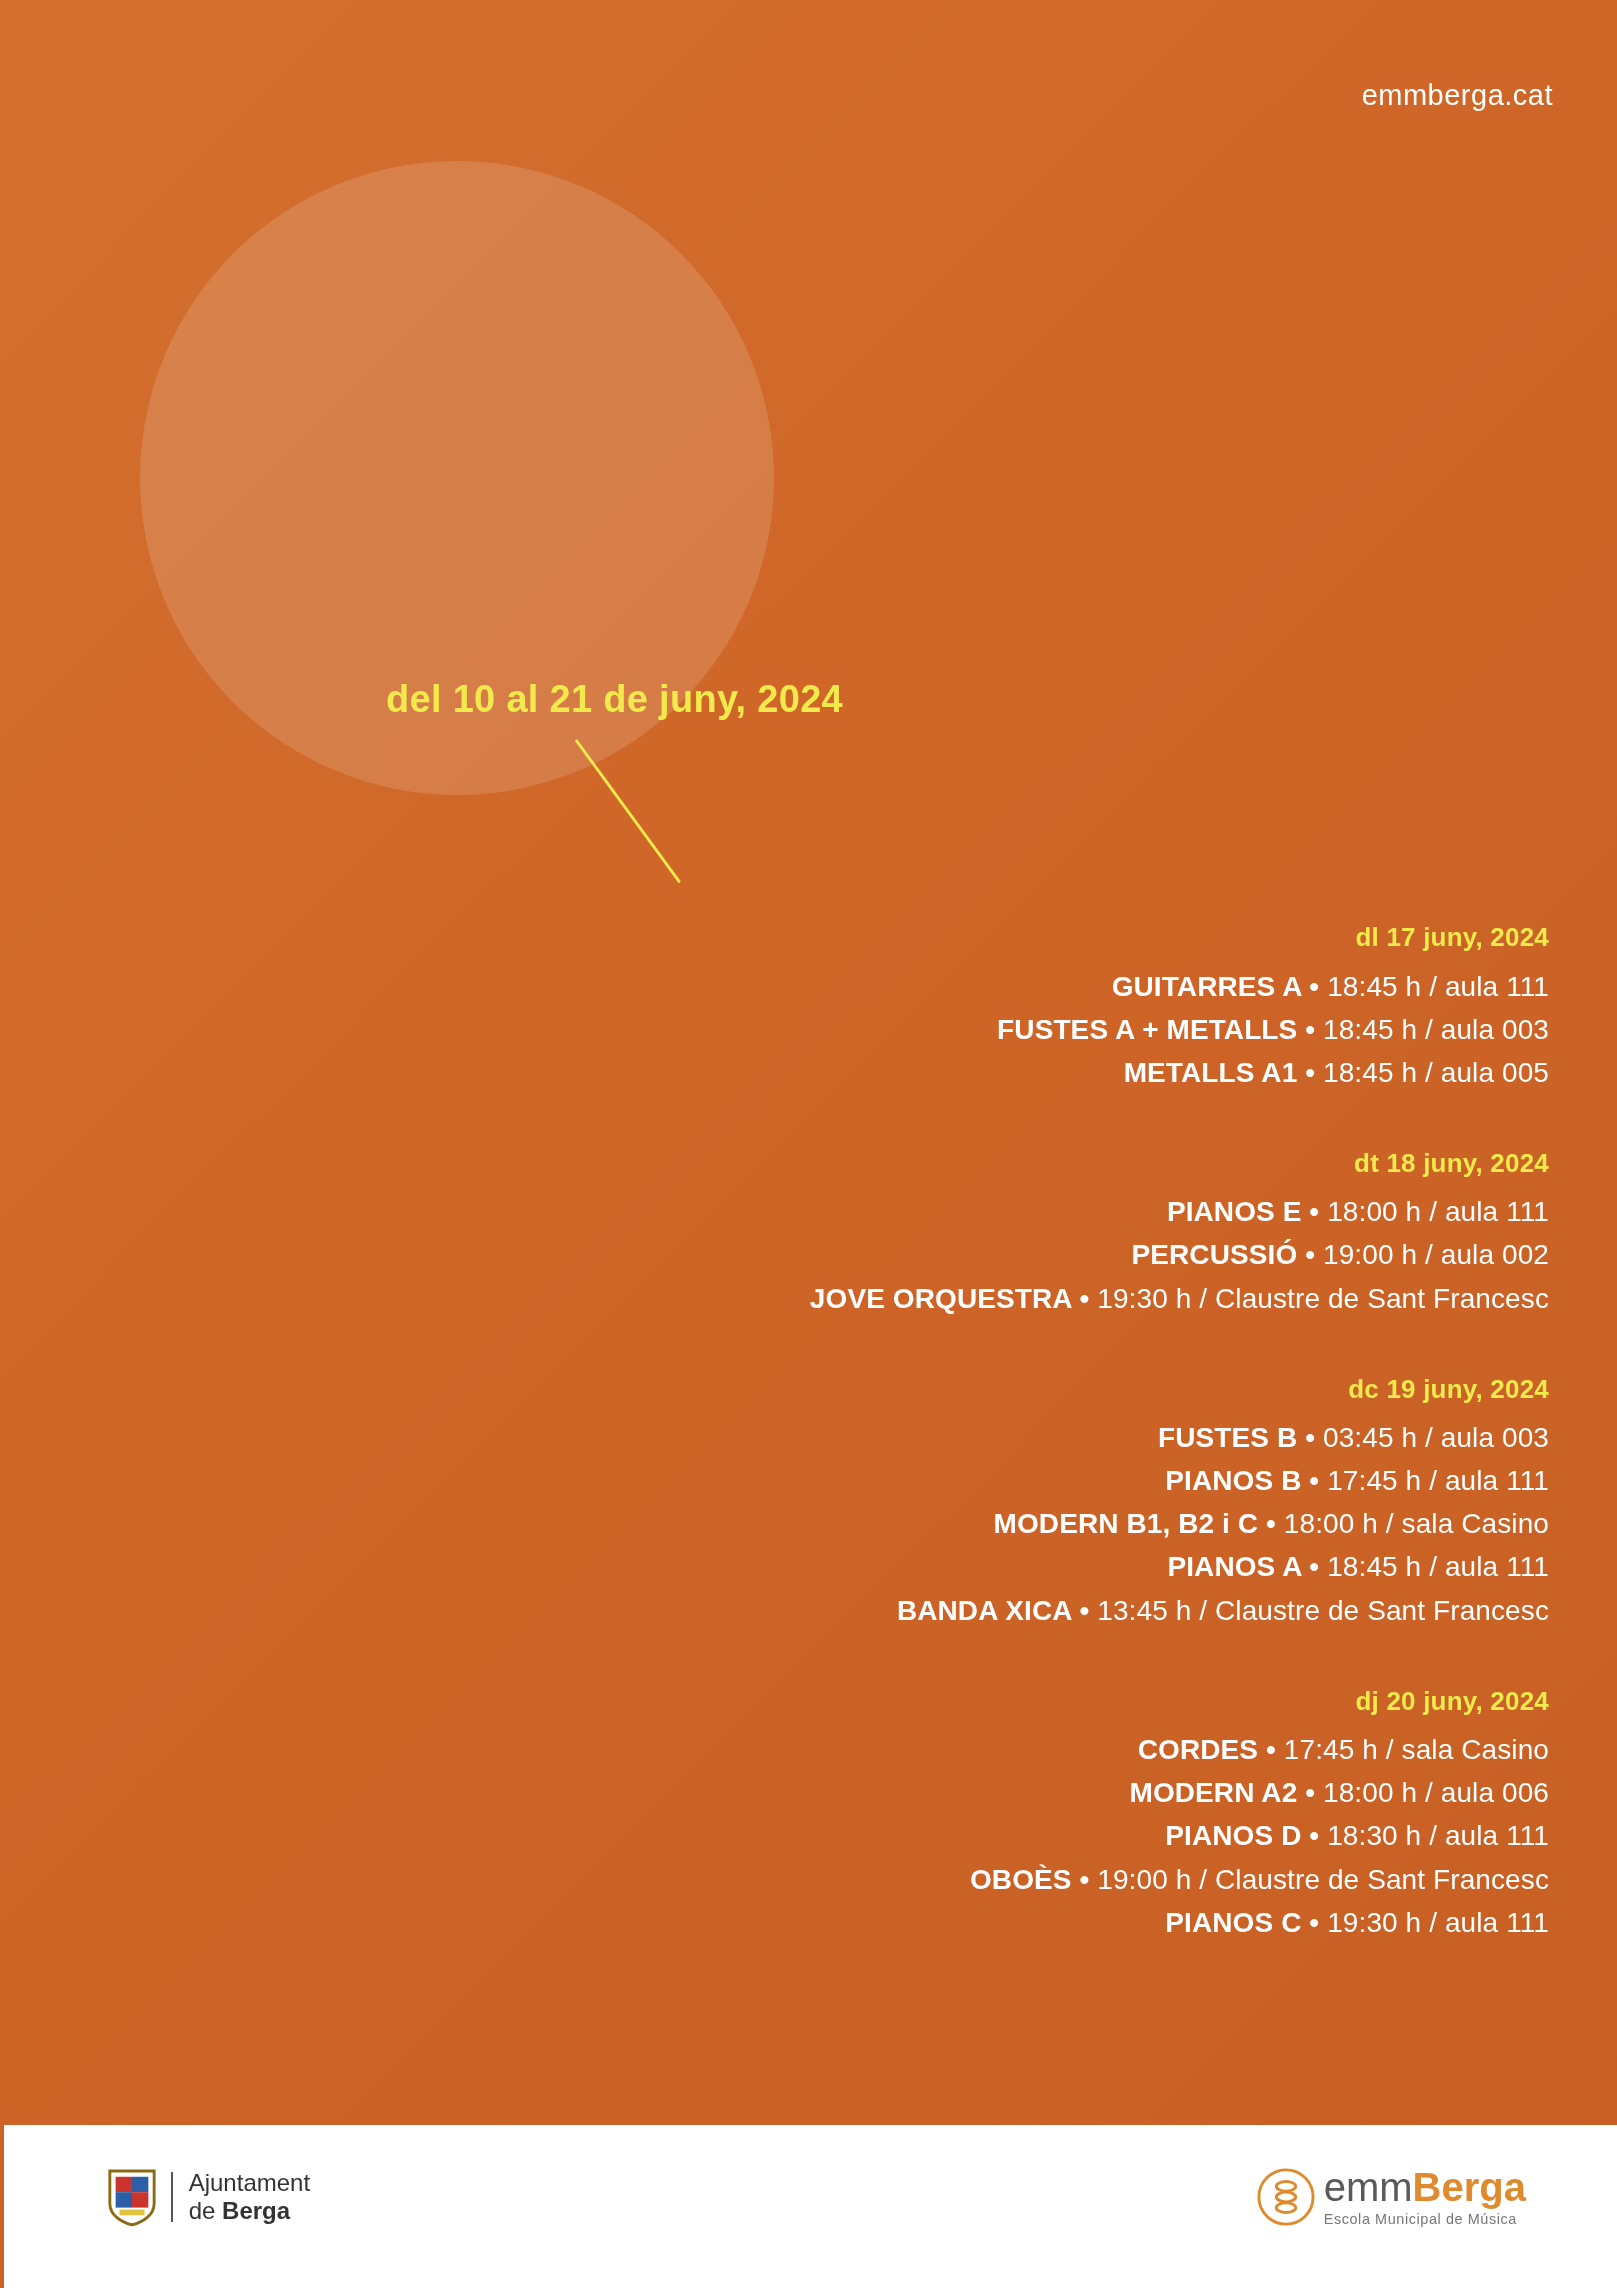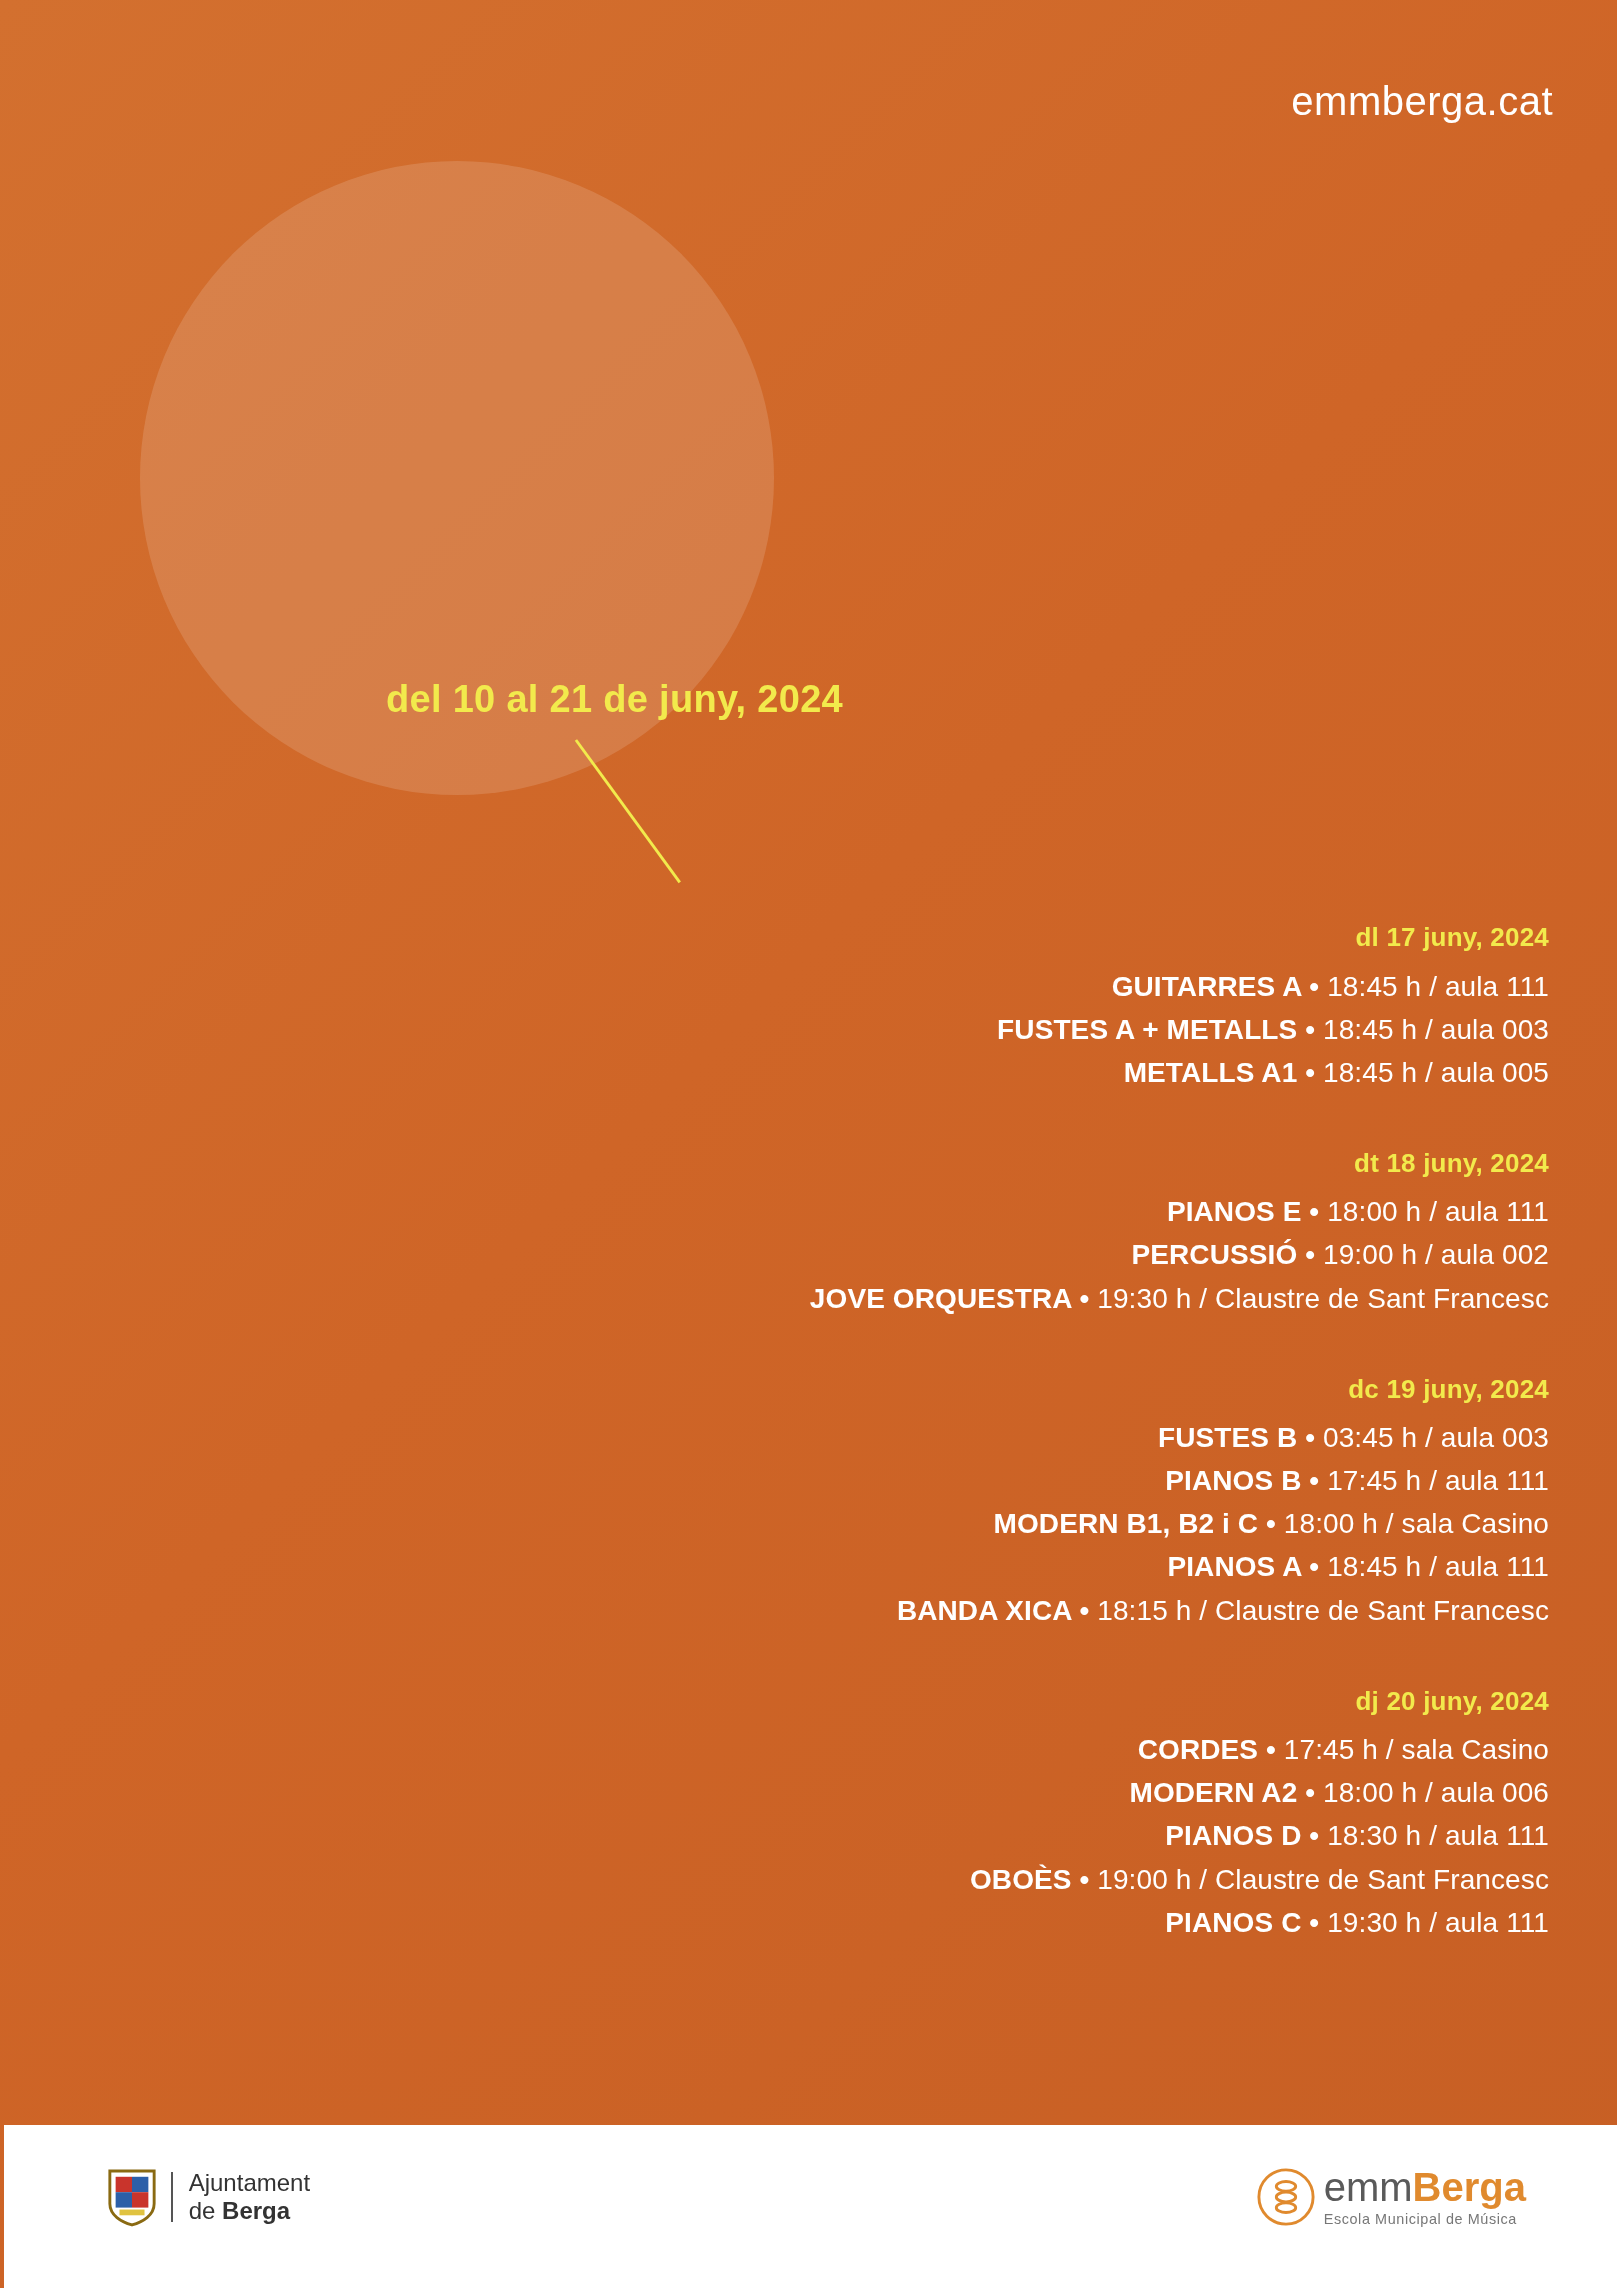--- a/index.html
+++ b/index.html
@@ -29,21 +29,21 @@
     height: 634px;
     border-radius: 50%;
     background: rgba(255, 255, 255, 0.14);
     pointer-events: none;
   }
   .website {
     position: absolute;
     right: 65px;
     top: 79px;
     color: #ffffff;
-    font-size: 40px;
+    font-size: 29px;
     letter-spacing: 0.5px;
   }
   .title-block {
     position: absolute;
     left: 115px;
     top: 219px;
     width: 1422px;
   }
   .line1, .line2, .line3 {
     color: #ffffff;
@@ -246,21 +246,21 @@
       <div class="event">
         <span class="ens">PIANOS B</span><span class="sep"> • </span><span>17:45 h / aula 111</span>
       </div>
       <div class="event">
         <span class="ens">MODERN B1, B2 i C</span><span class="sep"> • </span><span>18:00 h / sala Casino</span>
       </div>
       <div class="event">
         <span class="ens">PIANOS A</span><span class="sep"> • </span><span>18:45 h / aula 111</span>
       </div>
       <div class="event">
-        <span class="ens">BANDA XICA</span><span class="sep"> • </span><span>18:15 h / Claustre de Sant Francesc</span>
+        <span class="ens">BANDA XICA</span><span class="sep"> • </span><span>13:45 h / Claustre de Sant Francesc</span>
       </div>
     </div>
 
     <div class="day-block">
       <div class="day-head">dj 20 juny, 2024</div>
       <div class="event">
         <span class="ens">CORDES</span><span class="sep"> • </span><span>17:45 h / sala Casino</span>
       </div>
       <div class="event">
         <span class="ens">MODERN A2</span><span class="sep"> • </span><span>18:00 h / aula 006</span>

